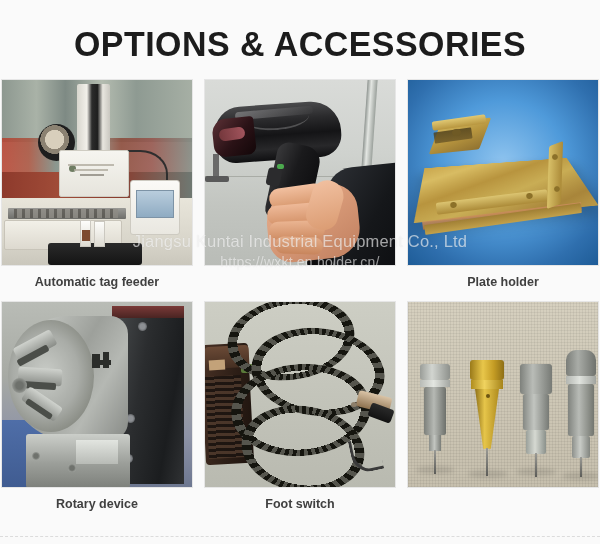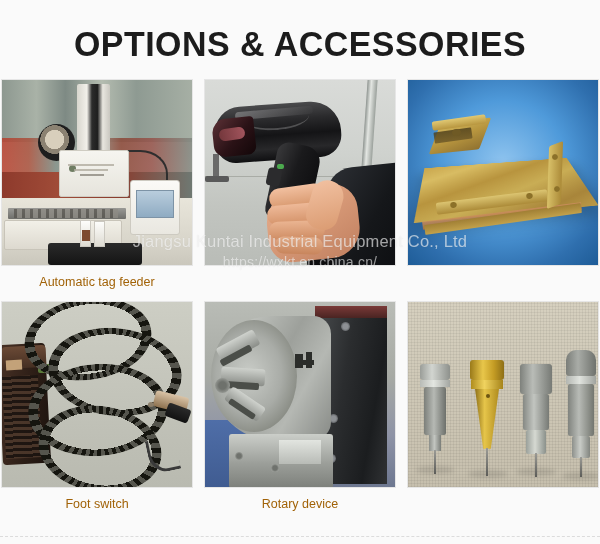--- a/index.html
+++ b/index.html
@@ -63,22 +63,22 @@
     width: 192px;
     height: 187px;
     position: relative;
     overflow: hidden;
     border: 1px solid #e6e6e6;
     background: #ddd;
   }
 
   .caption {
     font-size: 12.5px;
-    font-weight: normal;
-    color: #a16207;
+    font-weight: bold;
+    color: #404040;
     text-align: center;
     padding-top: 10px;
     padding-bottom: 11px;
     line-height: 1.1;
     white-space: nowrap;
   }
 
   
   .watermark {
     position: absolute;
@@ -440,43 +440,25 @@
           <div class="railBs1"></div>
           <div class="railBs2"></div>
           <div class="railR"></div>
           <div class="railRs1"></div>
           <div class="railRs2"></div>
           <div class="clampBlock"></div>
           <div class="clampDark"></div>
           <div class="clampBar"></div>
           <div class="clampHole"></div>
         </div>
+        <div class="caption">Plate holder</div>
       </div>
     </div>
 
     <div class="row">
-
-      <div class="cell">
-        <div class="photo ph-foot">
-          <div class="pedal"></div>
-          <div class="pedalTop"></div>
-          <div class="pedalRibs"></div>
-          <div class="tag"></div>
-          <div class="connGreen"></div>
-          <div class="ring r1"></div>
-          <div class="ring r2"></div>
-          <div class="ring r3"></div>
-          <div class="ring r4"></div>
-          <div class="hoseEnd"></div>
-          <div class="hoseEnd2"></div>
-          <div class="dot"></div>
-          <div class="smallcurve"></div>
-        </div>
-        <div class="caption">Foot switch</div>
-      </div>
 
       <div class="cell">
         <div class="photo ph-rot">
           <div class="bluefloor"></div>
           <div class="housing"></div>
           <div class="housingTop"></div>
           <div class="hbolt hb1"></div>
           <div class="hbolt hb2"></div>
           <div class="hbolt hb3"></div>
           <div class="chuck"></div>
@@ -490,20 +472,39 @@
           <div class="socket"></div>
           <div class="slot1"></div>
           <div class="slot2"></div>
           <div class="slot3"></div>
           <div class="base"></div>
           <div class="baseStep"></div>
           <div class="bbolt bb1"></div>
           <div class="bbolt bb2"></div>
         </div>
         <div class="caption">Rotary device</div>
+      </div>
+
+      <div class="cell">
+        <div class="photo ph-foot">
+          <div class="pedal"></div>
+          <div class="pedalTop"></div>
+          <div class="pedalRibs"></div>
+          <div class="tag"></div>
+          <div class="connGreen"></div>
+          <div class="ring r1"></div>
+          <div class="ring r2"></div>
+          <div class="ring r3"></div>
+          <div class="ring r4"></div>
+          <div class="hoseEnd"></div>
+          <div class="hoseEnd2"></div>
+          <div class="dot"></div>
+          <div class="smallcurve"></div>
+        </div>
+        <div class="caption">Foot switch</div>
       </div>
 
       <div class="cell">
         <div class="photo ph-pins">
           <div class="canvas"></div>
           <div class="shadow s1"></div>
           <div class="shadow s2"></div>
           <div class="shadow s3"></div>
           <div class="shadow s4"></div>
           <div class="pin p1">
@@ -533,17 +534,17 @@
               <div class="low"></div>
               <div class="needle"></div>
             </div>
         </div>
       </div>
     </div>
   </div>
 
   <div class="watermark">
     <div class="wm-line1">Jiangsu Kuntai Industrial Equipment Co., Ltd</div>
-    <div class="wm-line2">https://wxkt.en.china.cn/</div>
+    <div class="wm-line2">https://wxkt.en.holder.cn/</div>
   </div>
 
   <div class="divider"></div>
 </div>
 
 </body></html>

